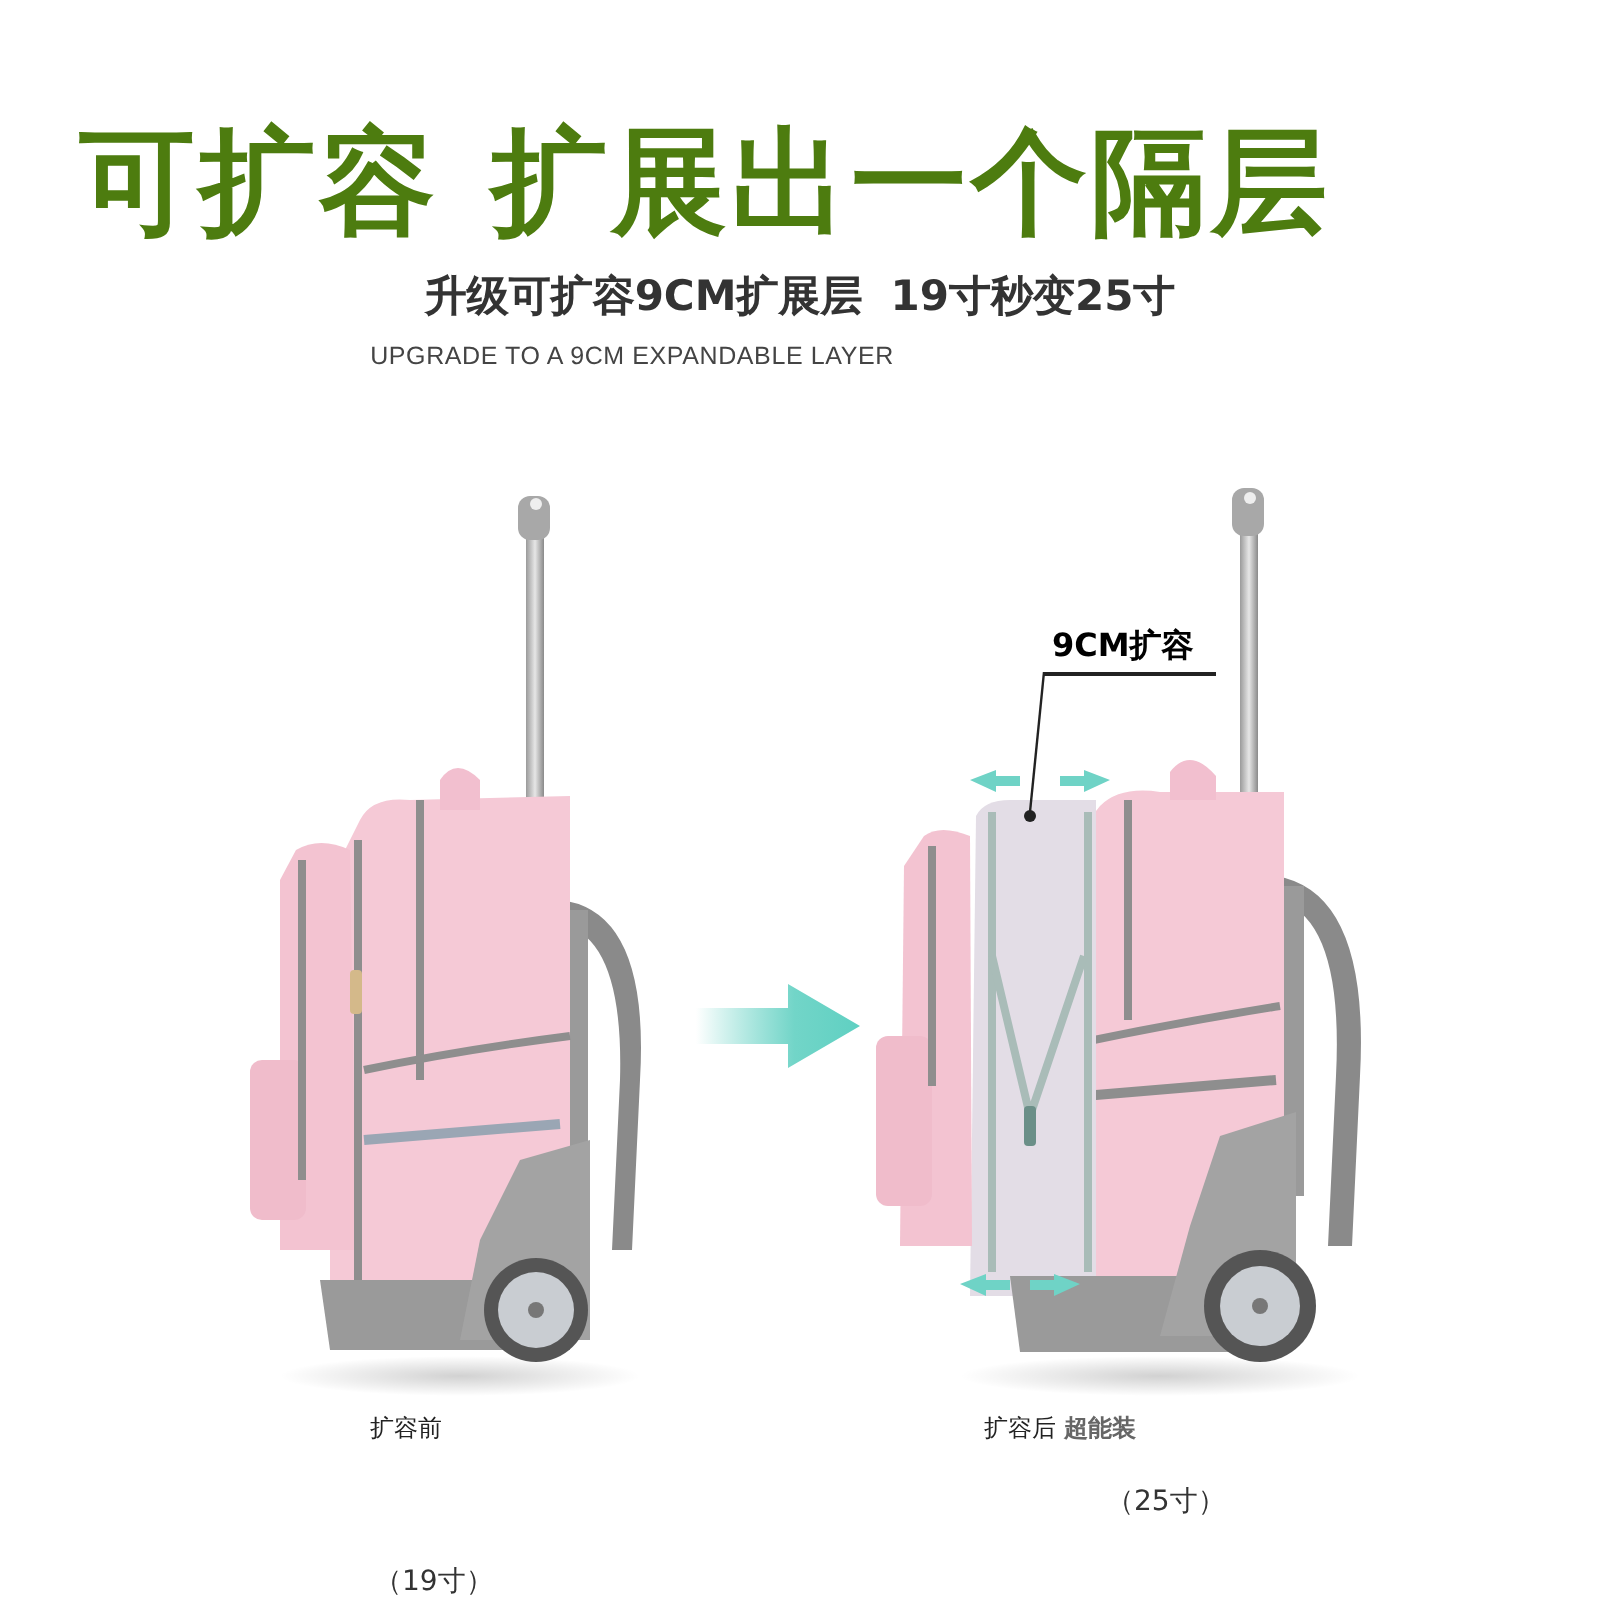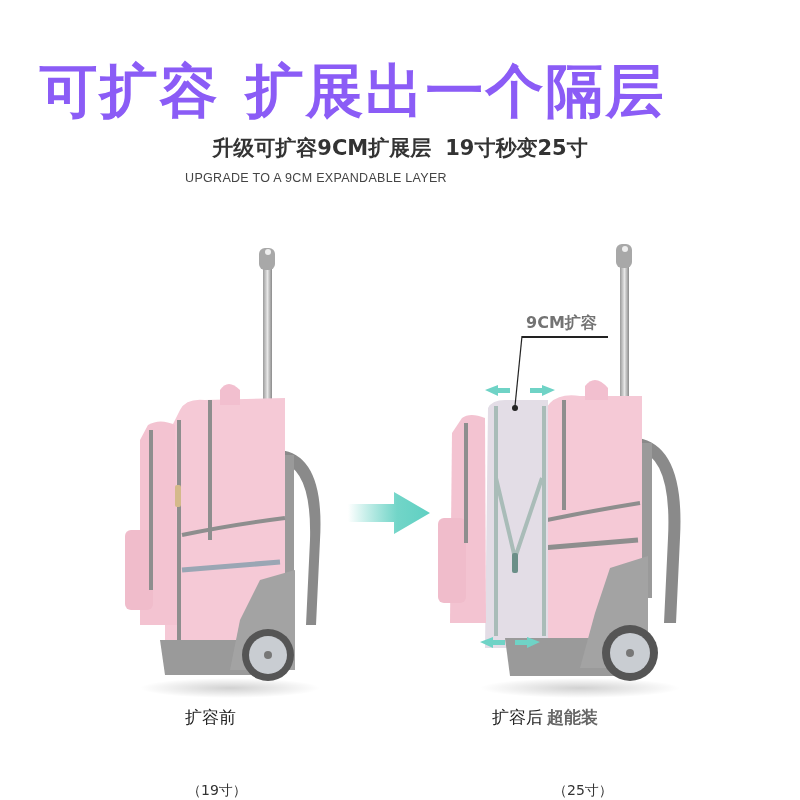--- a/index.html
+++ b/index.html
@@ -1,43 +1,43 @@
 <!DOCTYPE html>
 <html><head>
 <meta charset="utf-8">
 <style>
   * { margin: 0; padding: 0; box-sizing: border-box; }
   html, body { width: 800px; height: 800px; background: #ffffff; overflow: hidden; }
   body { position: relative; font-family: "DejaVu Sans", sans-serif; color: #111; }
 
   .headline { position: absolute; top: 56px; left: 0; width: 705px; text-align: center;
-    font-size: 58px; font-weight: bold; letter-spacing: 2px; color: #8b5cf6; line-height: 70px; }
+    font-size: 58px; font-weight: bold; letter-spacing: 2px; color: #4d7c0f; line-height: 70px; }
   .headline .gap { display: inline-block; width: 26px; }
   .subline { position: absolute; top: 134px; left: 0; width: 800px; text-align: center;
     font-size: 21px; font-weight: bold; color: #333; }
   .subline .gap { display: inline-block; width: 14px; }
   .english { position: absolute; top: 171px; left: 0; width: 632px; text-align: center;
     font-family: "Liberation Sans", sans-serif; font-size: 12.5px; color: #444; letter-spacing: 0.3px; }
 
   .photo { position: absolute; }
   .bag-before { left: 120px; top: 240px; width: 210px; height: 460px; }
   .bag-after { left: 430px; top: 238px; width: 260px; height: 462px; }
 
   .arrow { position: absolute; left: 348px; top: 492px; width: 82px; height: 42px; }
 
-  .callout-label { position: absolute; left: 526px; top: 313px; font-size: 16px; font-weight: bold; color: #737373; }
+  .callout-label { position: absolute; left: 526px; top: 313px; font-size: 16px; font-weight: bold; color: #000000; }
   .callout-line { position: absolute; left: 522px; top: 336px; width: 86px; height: 1.5px; background: #222; }
 
-  .caption { position: absolute; font-size: 17px; color: #222; text-align: center; }
+  .caption { position: absolute; font-size: 12px; color: #222; text-align: center; }
   .caption-before { left: 185px; top: 706px; }
   .caption-after { left: 492px; top: 706px; }
   .caption-after .highlight { color: #666; font-weight: bold; margin-left: 4px; }
   .size { position: absolute; font-size: 14px; color: #333; margin-top: 44px; }
   .size-before { left: 187px; top: 738px; }
-  .size-after { left: 553px; top: 738px; }
+  .size-after { left: 553px; top: 698px; }
 </style>
 </head>
 <body>
 
 <div class="headline">
   <span>可扩容</span><span class="gap"></span><span>扩展出一个隔层</span>
 </div>
 <div class="subline">
   <span>升级可扩容9CM扩展层</span><span class="gap"></span><span>19寸秒变25寸</span>
 </div>

